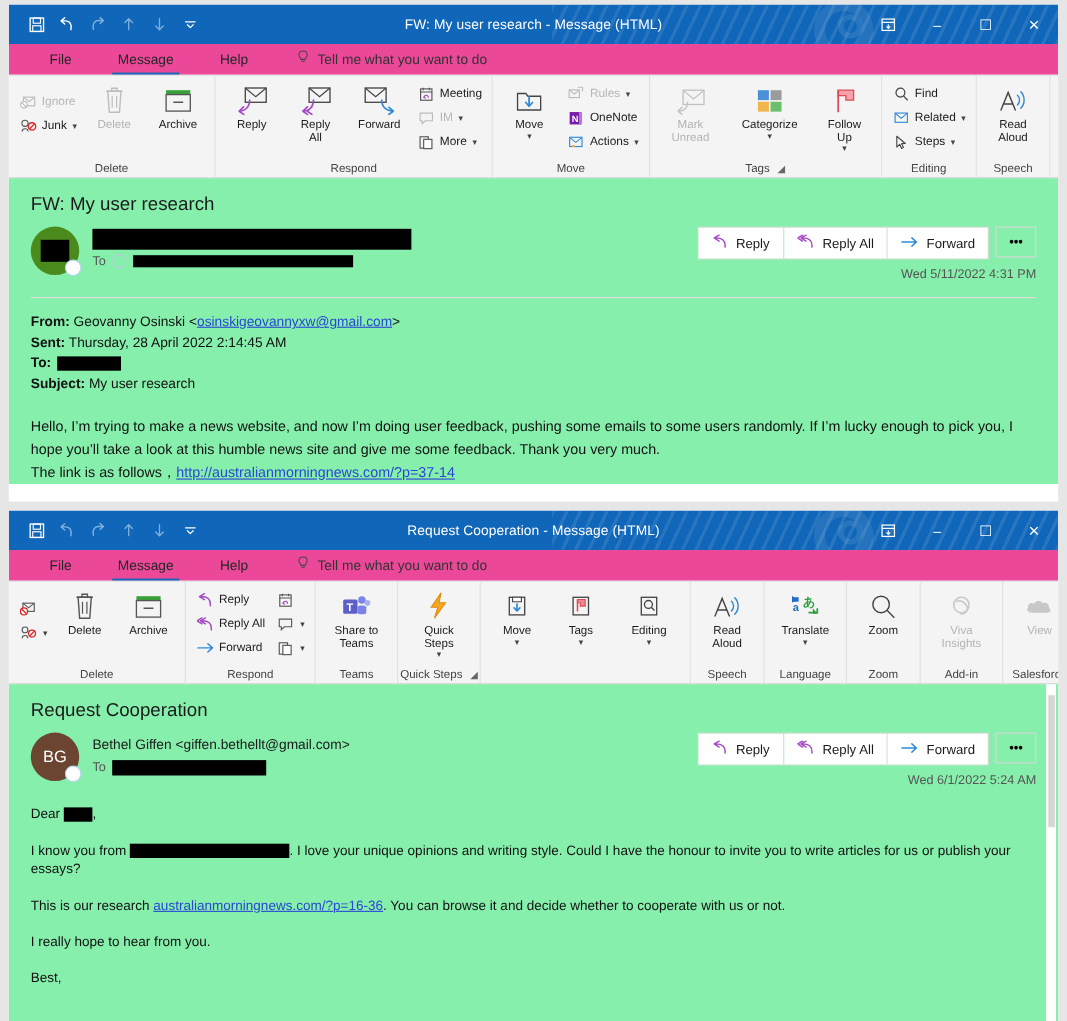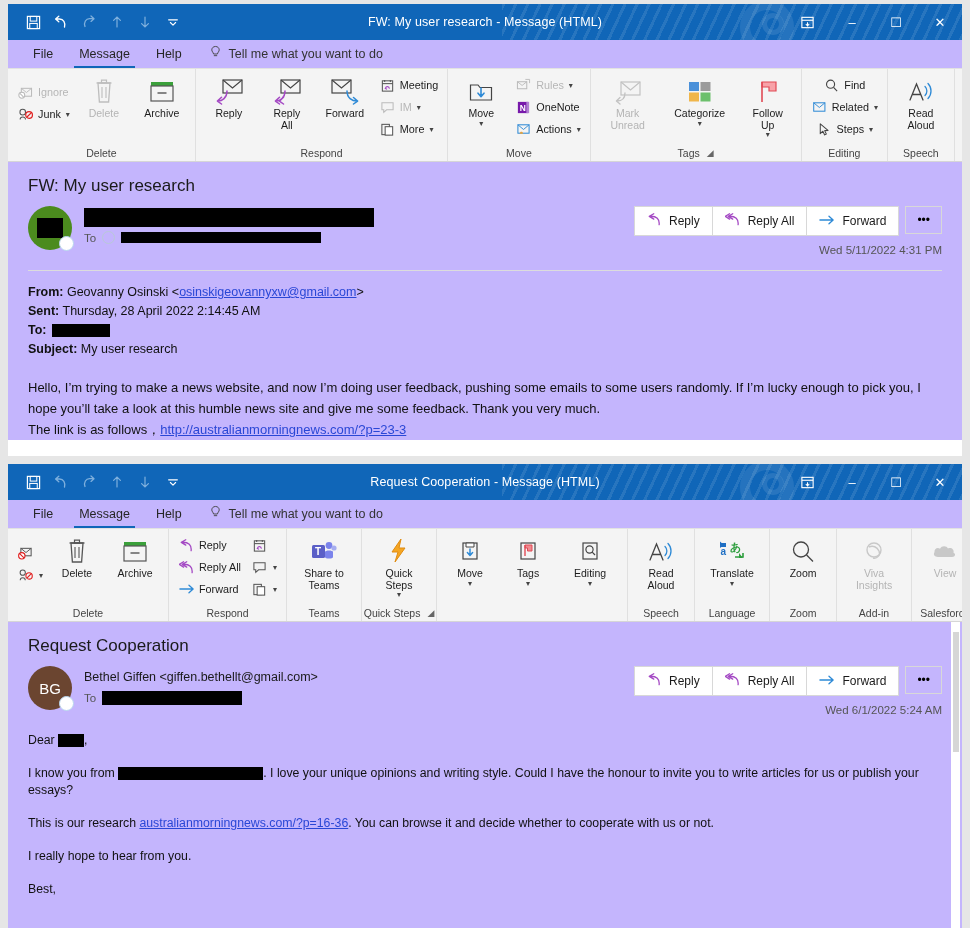--- a/index.html
+++ b/index.html
@@ -48,22 +48,22 @@
   }
   .tb-right{margin-left:auto;display:flex;align-items:center;z-index:3;height:100%;}
   .tb-ctl{
     width:44px;height:36px;display:flex;align-items:center;justify-content:center;
     color:#fff;font-size:13px;
   }
   .tb-ribbonopt{width:46px;}
 
   
   .tabsrow{
-    height:28px;background:#c4b5fd;display:flex;align-items:center;
-    padding-left:12px;font-size:12.5px;color:#222;gap:0;
+    height:28px;background:#ec4899;display:flex;align-items:center;
+    padding-left:24px;font-size:12.5px;color:#222;gap:16px;
   }
   .tab{padding:4px 13px 5px;position:relative;color:#262626;}
   .tab.active{font-weight:400;}
   .tab.active:after{
     content:"";position:absolute;left:8px;right:8px;bottom:-2px;height:2px;background:#1066b8;
   }
   .tellme{display:flex;align-items:center;gap:7px;margin-left:14px;color:#333;}
   .tellme .bulb{display:block;}
 
   
@@ -96,21 +96,21 @@
   }
   .small.disabled{color:#b6b6b6;}
   .small .ico{width:17px;display:flex;align-items:center;justify-content:center;}
   .caret{font-size:8px;color:#444;margin-left:1px;}
   .dcaret{font-size:8px;color:#444;line-height:8px;}
   .dlg{
     font-size:9px;color:#666;margin-left:3px;
   }
 
   
-  .pane{background:#c4b5fd;padding:0 20px;position:relative;}
+  .pane{background:#86efac;padding:0 20px;position:relative;}
   .subject{font-size:17px;color:#1a1a1a;padding:14px 0 10px;font-weight:400;}
   .hdrrow{display:flex;align-items:flex-start;}
   .avatar{
     width:44px;height:44px;border-radius:50%;flex:0 0 44px;
     display:flex;align-items:center;justify-content:center;
     color:#fff;font-size:15px;position:relative;margin-right:12px;
   }
   .presence{
     position:absolute;right:-2px;bottom:-1px;width:13px;height:13px;border-radius:50%;
     background:#fff;border:1.5px solid #b9d6ef;
@@ -429,21 +429,21 @@
         </div>
       </div>
       <div class="rlabel">
         <span>Tags</span>
         <span class="dlg">◢</span>
       </div>
     </div>
 
     <div class="rgroup">
       <div class="ritems">
-        <div class="smallcol" style="padding-top:2px;align-items:center;">
+        <div class="smallcol" style="padding-top:2px;">
           <div class="small">
             <span class="ico">
               <svg width="15" height="15" viewBox="0 0 16 16">
                   <circle cx="7" cy="6.6" r="4.3" fill="none" stroke="#444" stroke-width="1.2"></circle>
                   <path d="M10.2 10 L14 14" stroke="#444" stroke-width="1.2"></path>
                 </svg>
             </span>
             <span>Find</span>
           </div>
           <div class="small">
@@ -568,21 +568,21 @@
       </div>
       <div>
         <b>Subject:</b>
         <span>My user research</span>
       </div>
     </div>
 
     <div class="body1">
       <div>Hello, I’m trying to make a news website, and now I’m doing user feedback, pushing some emails to some users randomly. If I’m lucky enough to pick you, I hope you’ll take a look at this humble news site and give me some feedback. Thank you very much.</div>
       <div>
-        <span>The link is as follows，</span><a class="link" href="#">http://australianmorningnews.com/?p=23-3</a>
+        <span>The link is as follows，</span><a class="link" href="#">http://australianmorningnews.com/?p=37-14</a>
       </div>
     </div>
   </div>
 </div>
 
 <div class="window" id="win2">
 
   <div class="titlebar">
     <div class="tb-stripes"></div>
     <div class="tb-circle"></div>

